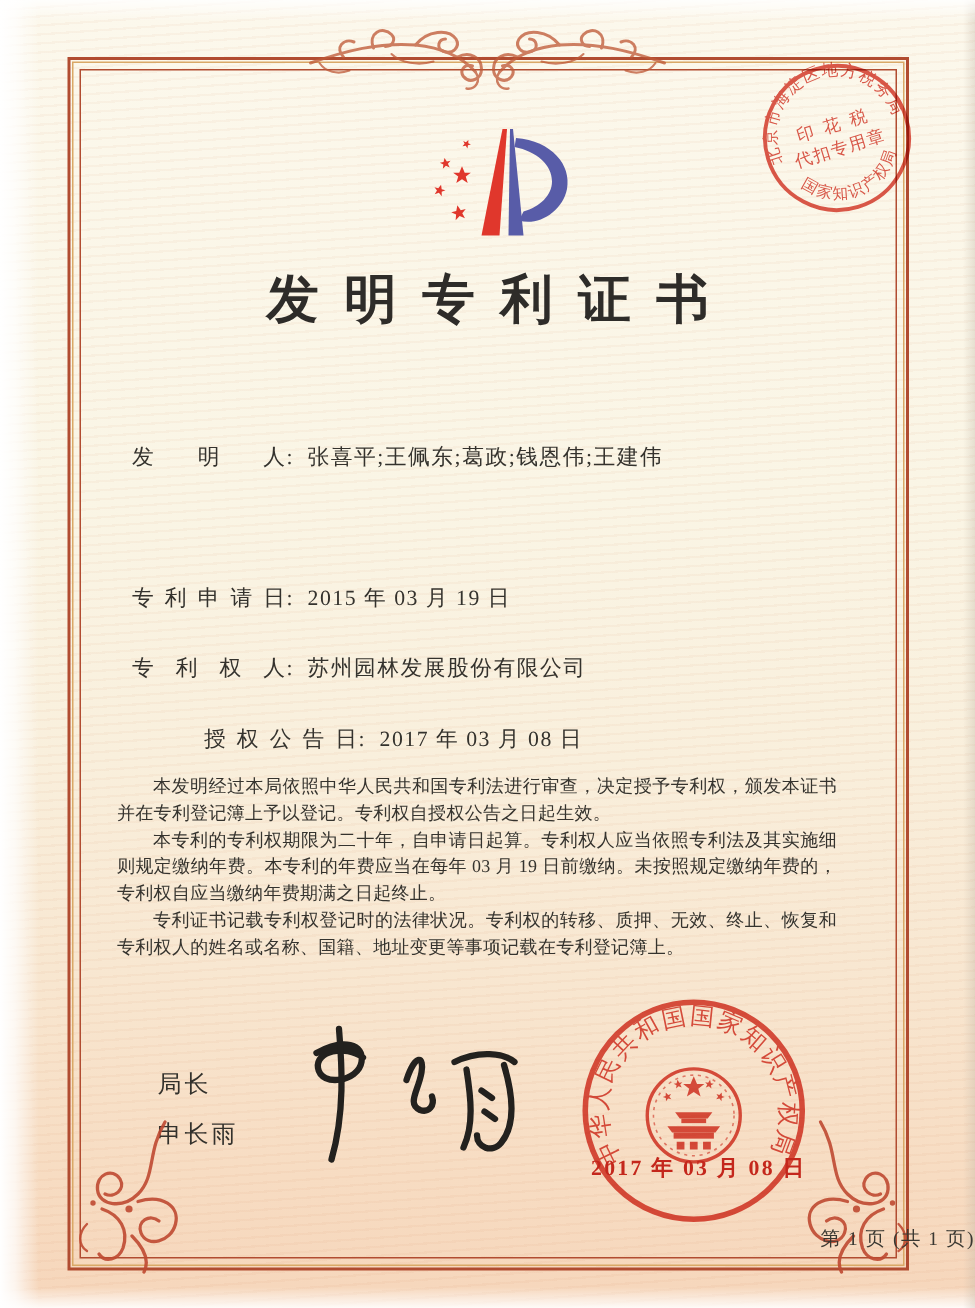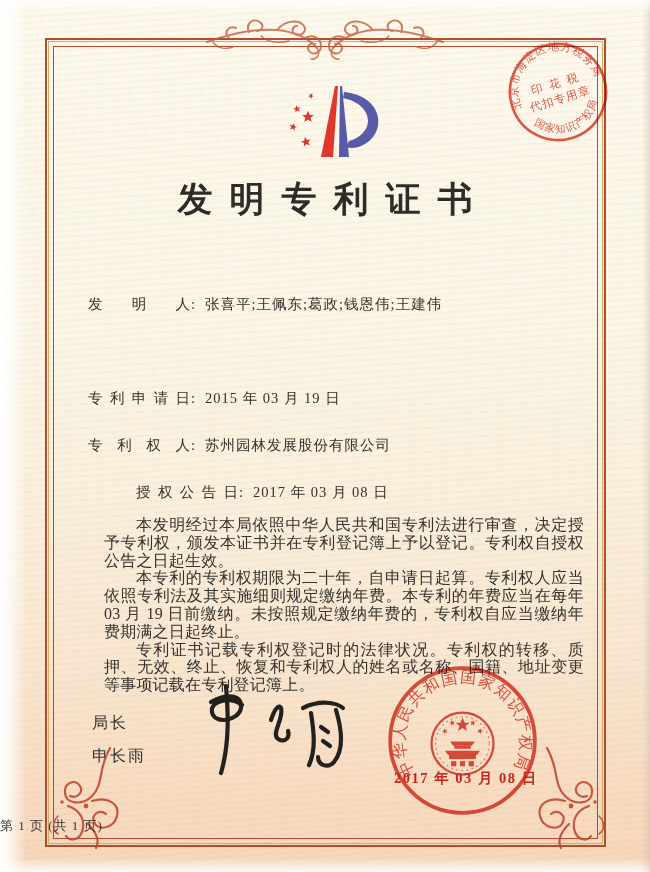--- a/index.html
+++ b/index.html
@@ -22,29 +22,29 @@
   svg{display:block;}
   .cert-no{position:absolute;left:80px;top:76px;font-size:13.5px;color:#4a463f;letter-spacing:2.5px;}
   .logo{position:absolute;left:288px;top:84px;}
   .tax-seal{position:absolute;left:500px;top:34px;opacity:.92;mix-blend-mode:multiply;}
   .title{position:absolute;left:0;top:176px;width:650px;text-align:center;
          font-size:35px;font-weight:600;color:#2e2c29;letter-spacing:17px;padding-left:17px;box-sizing:border-box;}
   .row{position:absolute;left:88px;font-size:14.5px;color:#34322d;white-space:nowrap;}
   .f-label{display:inline-block;width:102px;text-align:justify;text-align-last:justify;-moz-text-align-last:justify;vertical-align:bottom;}
   .f-colon{margin:0 10px 0 1px;}
   .f-value{letter-spacing:1px;}
-  .paras{position:absolute;left:104px;top:516px;width:480px;font-size:16px;line-height:17.8px;
+  .paras{position:absolute;left:78px;top:516px;width:480px;font-size:12px;line-height:17.8px;
          color:#35332e;text-align:justify;letter-spacing:.2px;}
   .paras p{margin:0;text-indent:2em;}
-  .signer{position:absolute;left:92px;font-size:16px;color:#33312c;letter-spacing:2px;}
+  .signer{position:absolute;left:105px;font-size:16px;color:#33312c;letter-spacing:2px;}
   .sig{position:absolute;left:183px;top:680px;}
   .office-seal{position:absolute;left:385px;top:663px;mix-blend-mode:multiply;}
   .seal-date{position:absolute;left:394px;top:769px;width:140px;font-size:14.5px;font-weight:bold;
              color:#c4271c;letter-spacing:1.5px;white-space:nowrap;}
-  .footer{position:absolute;left:0;top:817px;width:650px;text-align:left;font-size:13px;color:#3a3832;letter-spacing:1px;}
+  .footer{position:absolute;left:0;top:817px;width:650px;text-align:right;font-size:13px;color:#3a3832;letter-spacing:1px;}
   .flourish{position:absolute;opacity:.9;}
 </style>
 </head>
 <body>
 
 <div class="paper">
 
   <div class="frame">
     <div class="frame-gold">
       <div class="frame-inner"></div>

